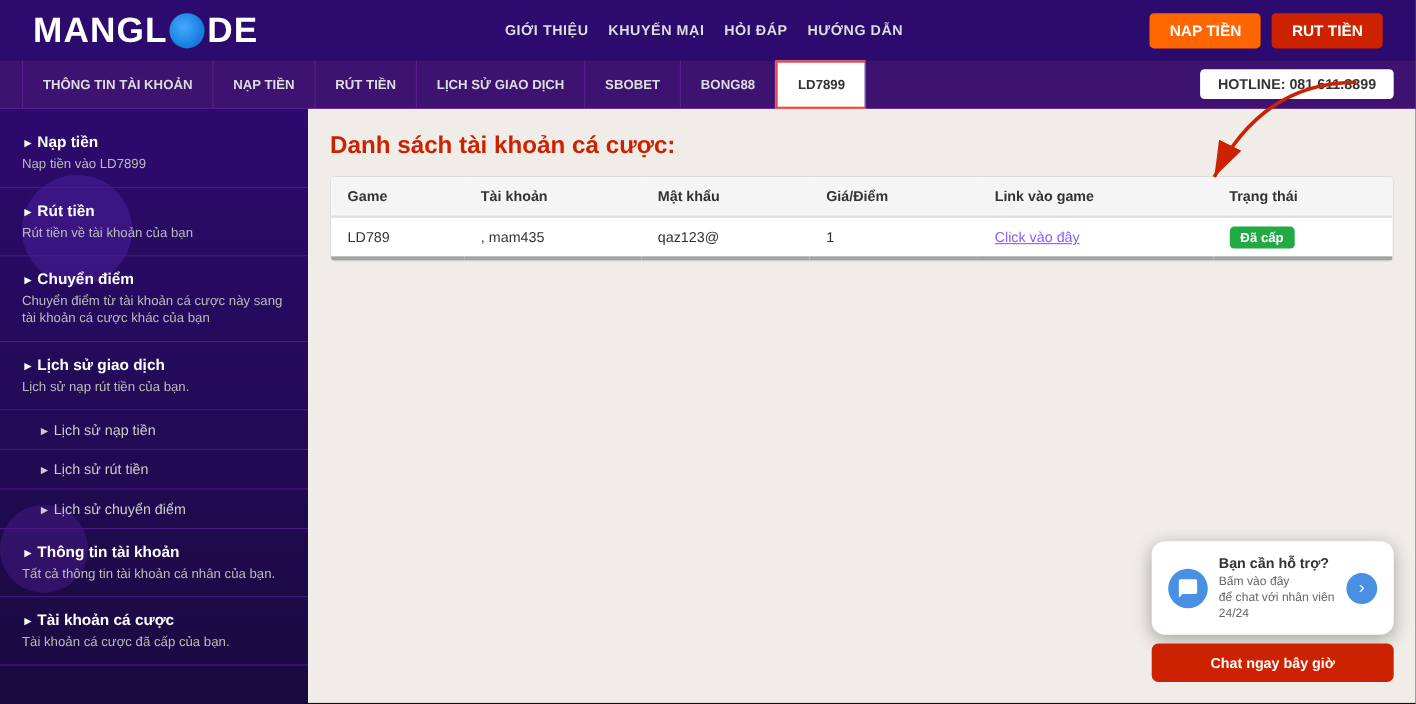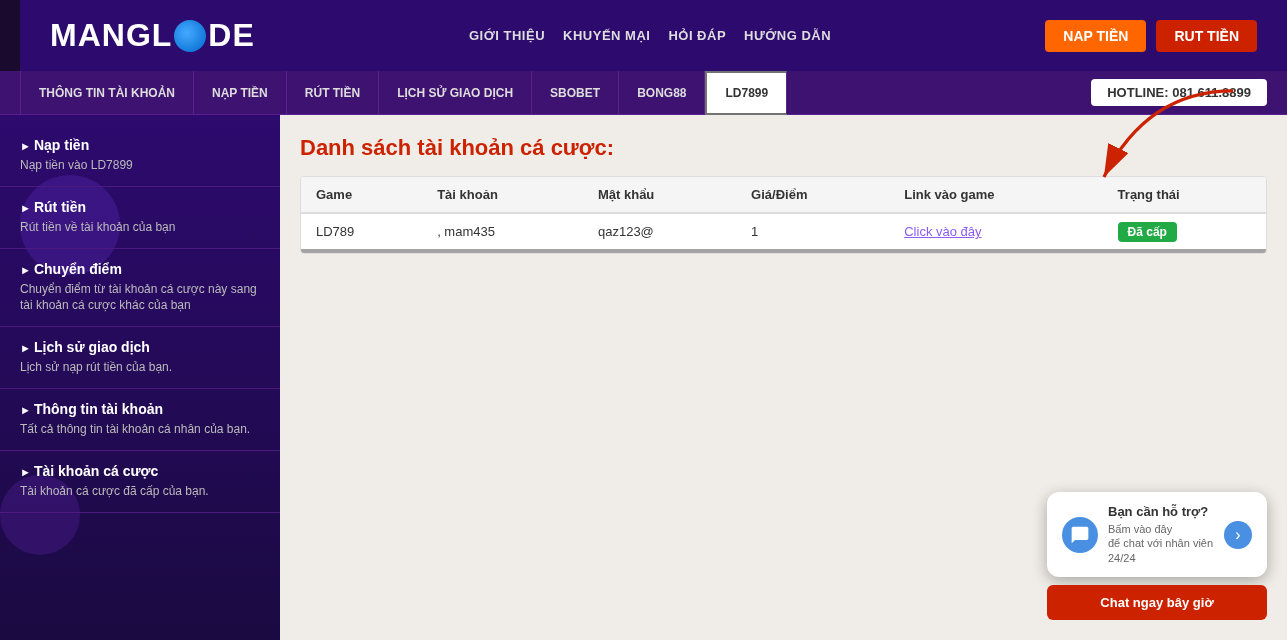--- a/index.html
+++ b/index.html
@@ -5,22 +5,21 @@
     * { margin: 0; padding: 0; box-sizing: border-box; }
     body { font-family: Arial, sans-serif; background: #1a0a2e; color: #fff; width: 1287px; min-height: 640px; overflow-x: hidden; }
 
     
     .header {
       background: #2d0a6e;
       display: flex;
       align-items: center;
       justify-content: space-between;
       padding: 2px 30px;
-      height: 71px;
-      margin-left: 20px;
+      height: 55px;
     }
     .logo {
       font-size: 32px;
       font-weight: 900;
       color: #fff;
       letter-spacing: 1px;
       text-transform: uppercase;
       display: flex;
       align-items: center;
     }
@@ -316,21 +315,21 @@
       font-weight: bold;
       cursor: pointer;
       width: 100%;
       text-align: center;
     }
 
     
     .ld7899-active {
       background: #fff !important;
       color: #333 !important;
-      border: 2px solid #737373;
+      border: 2px solid #ef4444;
     }
   </style>
 </head>
 <body>
 
 <div class="header">
   <div class="logo">
     MANGL<span class="globe"></span>DE
   </div>
   <div class="nav-links">
@@ -369,20 +368,25 @@
       <div class="item-title">Rút tiền</div>
       <div class="item-desc">Rút tiền về tài khoản của bạn</div>
     </div>
     <div class="sidebar-item">
       <div class="item-title">Chuyển điểm</div>
       <div class="item-desc">Chuyển điểm từ tài khoản cá cược này sang tài khoản cá cược khác của bạn</div>
     </div>
     <div class="sidebar-item">
       <div class="item-title">Lịch sử giao dịch</div>
       <div class="item-desc">Lịch sử nạp rút tiền của bạn.</div>
+    </div>
+    <div class="sidebar-sub">
+      <div class="sidebar-sub-item">Lịch sử nạp tiền</div>
+      <div class="sidebar-sub-item">Lịch sử rút tiền</div>
+      <div class="sidebar-sub-item">Lịch sử chuyển điểm</div>
     </div>
     <div class="sidebar-item">
       <div class="item-title">Thông tin tài khoản</div>
       <div class="item-desc">Tất cả thông tin tài khoản cá nhân của bạn.</div>
     </div>
     <div class="sidebar-item">
       <div class="item-title">Tài khoản cá cược</div>
       <div class="item-desc">Tài khoản cá cược đã cấp của bạn.</div>
     </div>
   </div>

